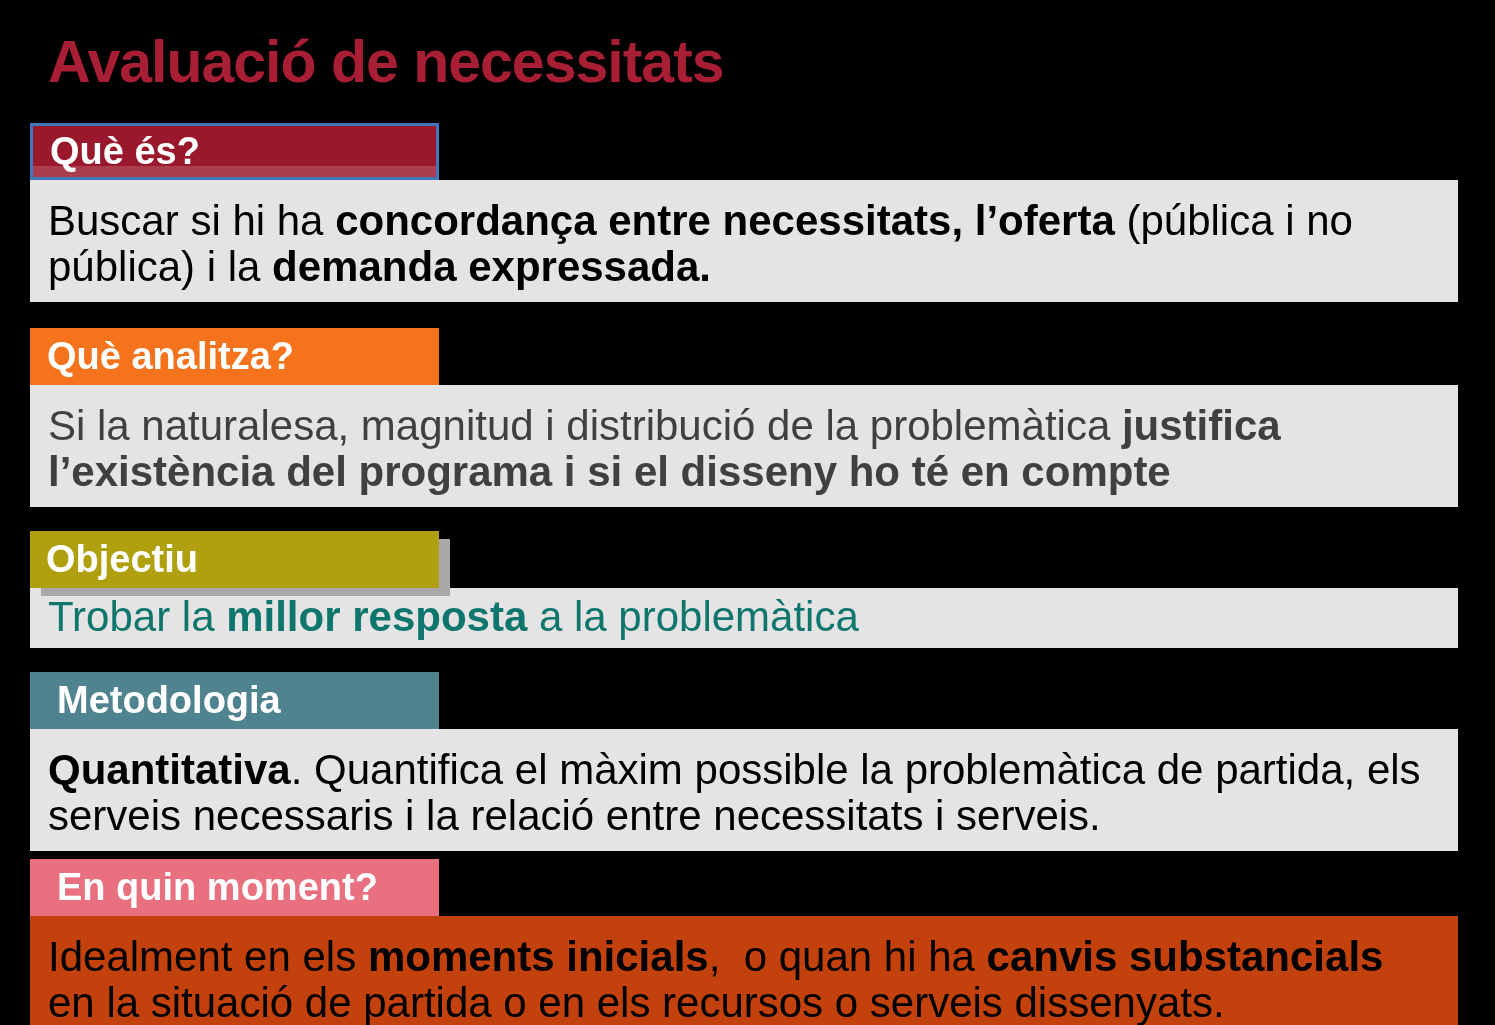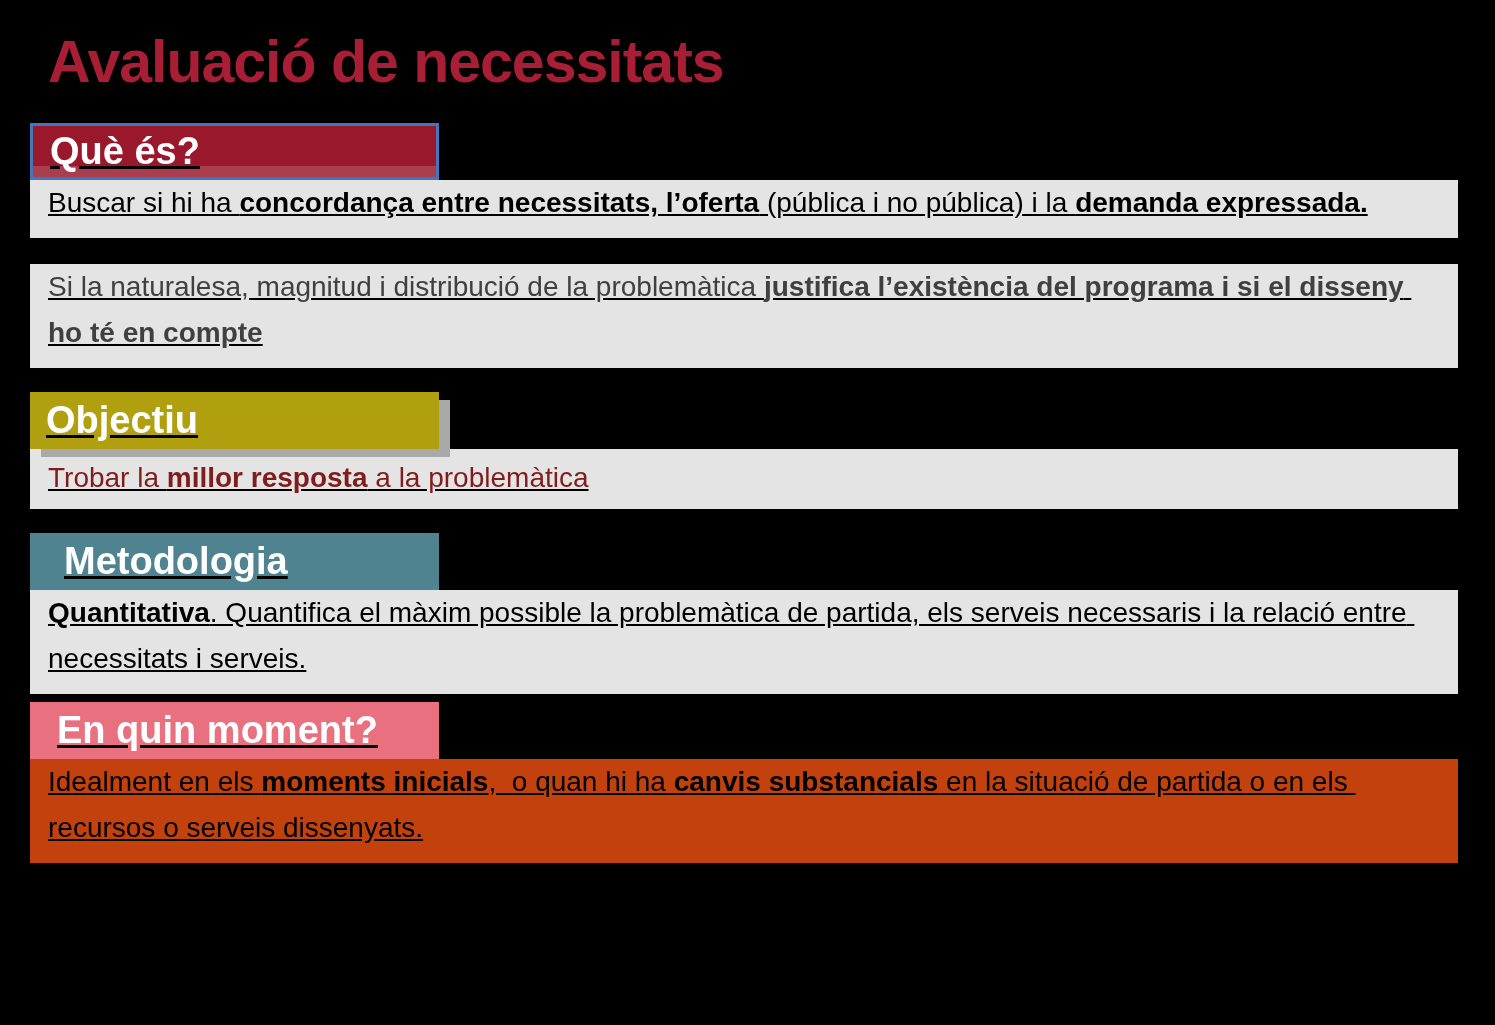--- a/index.html
+++ b/index.html
@@ -26,21 +26,21 @@
     font-size: 59px;
     line-height: 65px;
     font-weight: 700;
     letter-spacing: -1px;
     color: #A81E35;
   }
   .sections {
     margin-left: 30px;
     width: 1428px;
   }
-  .sec { position: relative; text-decoration: underline; }
+  .sec { position: relative; }
   .sec-1 { margin-top: 28px; }
   .sec-2 { margin-top: 26px; }
   .sec-3 { margin-top: 24px; }
   .sec-4 { margin-top: 24px; }
   .sec-5 { margin-top: 8px; }
   .hdr {
     position: relative;
     z-index: 2;
     width: 409px;
     height: 57px;
@@ -57,32 +57,32 @@
     background-color: #9A182C;
     
     background-image: linear-gradient(rgba(255,255,255,0) 78%, rgba(255,255,255,0.16) 78%);
   }
   .hdr-que-analitza { background-color: #F4731C; }
   .hdr-objectiu {
     background-color: #B0A00F;
     box-shadow: 11px 8px 0 #A9A9A9;
     padding-left: 16px;
   }
-  .hdr-metodologia { background-color: #4F838F; padding-left: 34px; }
+  .hdr-metodologia { background-color: #4F838F; padding-left: 27px; }
   .hdr-en-quin-moment { background-color: #E8707F; padding-left: 27px; }
   .content {
     position: relative;
     z-index: 1;
     width: 1428px;
     box-sizing: border-box;
     background: #E5E4E4;
     color: #000000;
-    font-size: 28px;
+    font-size: 42px;
     line-height: 46px;
-    padding: 0 20px 12px 18px;
+    padding: 18px 20px 12px 18px;
     white-space: pre-wrap;
   }
   .content-single {
     padding-top: 6px;
     padding-bottom: 8px;
   }
   .content b { font-weight: 700; }
 </style>
 </head>
 <body>
@@ -92,26 +92,27 @@
   <h1 class="title" style="color: rgb(168, 30, 53);">Avaluació de necessitats</h1>
 
   <div class="sections">
 
     <section class="sec sec-1">
       <div class="hdr hdr-que-es" style="background-color: rgb(154, 24, 44); border-color: rgb(65, 118, 188); color: rgb(255, 255, 255);">Què és?</div>
       <div class="content" style="background-color: rgb(229, 228, 228); color: rgb(0, 0, 0);"><span>Buscar si hi ha </span><b>concordança entre necessitats, l’oferta</b><span> (pública i no pública) i la </span><b>demanda expressada.</b></div>
     </section>
 
     <section class="sec sec-2">
+      <div class="hdr hdr-que-analitza" style="background-color: rgb(244, 115, 28); color: rgb(255, 255, 255);">Què analitza?</div>
       <div class="content" style="background-color: rgb(229, 228, 228); color: #404040;"><span>Si la naturalesa, magnitud i distribució de la problemàtica </span><b>justifica l’existència del programa i si el disseny ho té en compte</b></div>
     </section>
 
     <section class="sec sec-3">
       <div class="hdr hdr-objectiu" style="background-color: rgb(176, 160, 15); color: rgb(255, 255, 255);">Objectiu</div>
-      <div class="content content-single" style="background-color: rgb(229, 228, 228); color: #7f1d1d;"><span>Trobar la </span><b>millor resposta</b><span> a la problemàtica</span></div>
+      <div class="content content-single" style="background-color: rgb(229, 228, 228); color: #0f766e;"><span>Trobar la </span><b>millor resposta</b><span> a la problemàtica</span></div>
     </section>
 
     <section class="sec sec-4">
       <div class="hdr hdr-metodologia" style="background-color: rgb(79, 131, 143); color: rgb(255, 255, 255);">Metodologia</div>
       <div class="content" style="background-color: rgb(229, 228, 228); color: rgb(0, 0, 0);"><b>Quantitativa</b><span>. Quantifica el màxim possible la problemàtica de partida, els serveis necessaris i la relació entre necessitats i serveis.</span></div>
     </section>
 
     <section class="sec sec-5">
       <div class="hdr hdr-en-quin-moment" style="background-color: rgb(232, 112, 127); color: rgb(255, 255, 255);">En quin moment?</div>
       <div class="content" style="background-color: #c2410c; color: rgb(0, 0, 0);"><span>Idealment en els </span><b>moments inicials</b><span>,  o quan hi ha </span><b>canvis substancials</b><span> en la situació de partida o en els recursos o serveis dissenyats.</span></div>

